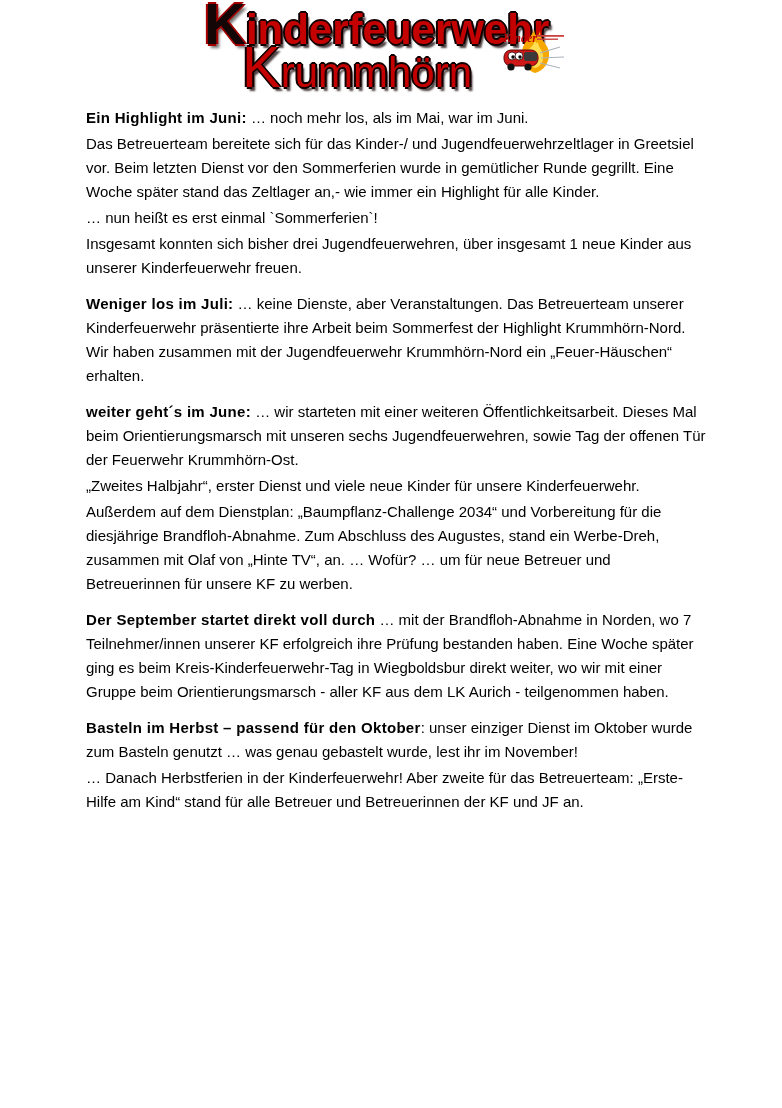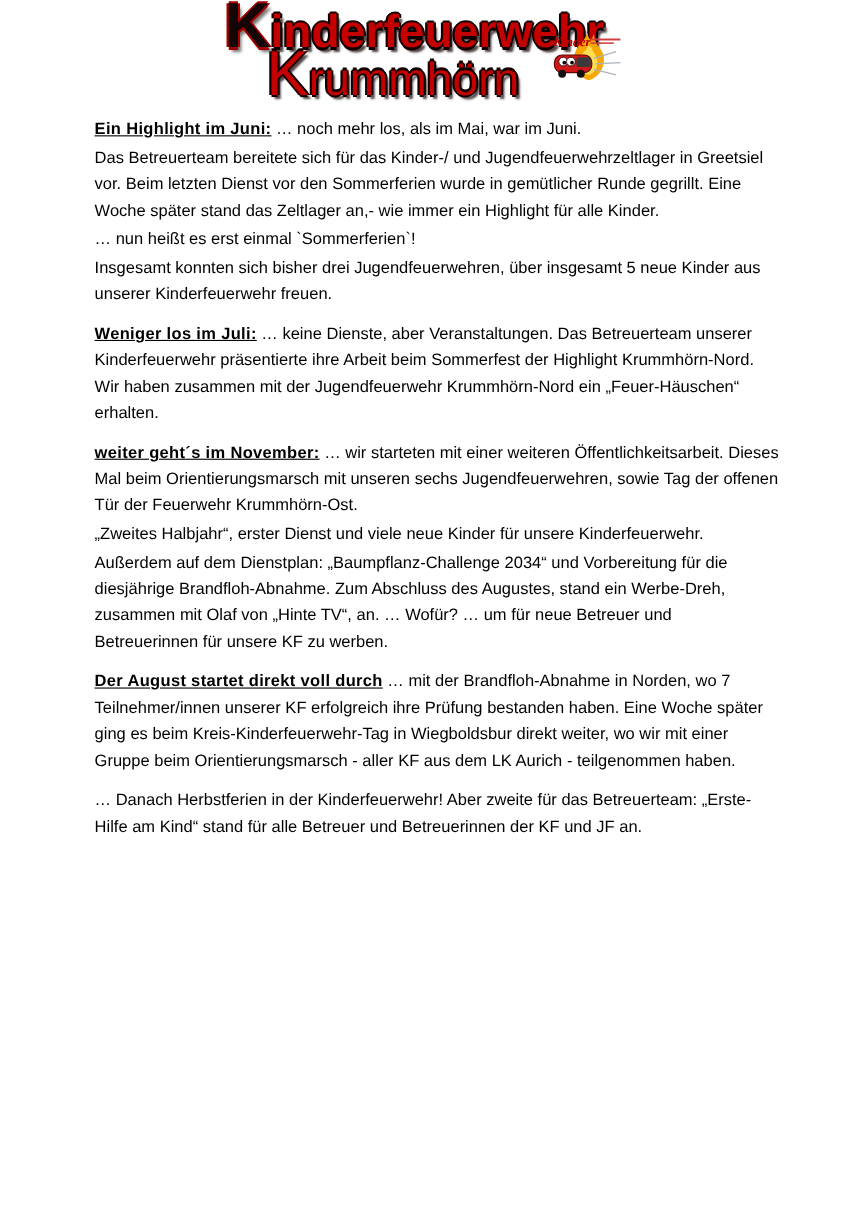--- a/index.html
+++ b/index.html
@@ -86,21 +86,20 @@
   }
   .content section {
     margin: 0 0 12px 0;
   }
   .content p {
     margin: 0 0 2px 0;
   }
   .content strong {
     font-weight: 700;
     letter-spacing: 0.3px;
-    text-decoration: underline;
   }
 </style>
 </head>
 <body>
 
 <div class="page">
 
   <header class="logo">
     <div class="logo-line1">
       <span class="logo-initial-dark">K</span><span class="logo-red">inderfeuerwehr</span>
@@ -138,35 +137,36 @@
       </svg>
     </div>
   </header>
 
   <main class="content">
 
     <section>
       <p><strong>Ein Highlight im Juni:</strong><span> … noch mehr los, als im Mai, war im Juni.</span></p>
       <p><span>Das Betreuerteam bereitete sich für das Kinder-/ und Jugendfeuerwehrzeltlager in Greetsiel vor. Beim letzten Dienst vor den Sommerferien wurde in gemütlicher Runde gegrillt. Eine Woche später stand das Zeltlager an,- wie immer ein Highlight für alle Kinder.</span></p>
       <p><span>… nun heißt es erst einmal `Sommerferien`!</span></p>
-      <p><span>Insgesamt konnten sich bisher drei Jugendfeuerwehren, über insgesamt 5 neue Kinder aus unserer Kinderfeuerwehr freuen.</span></p>
+      <p><span>Insgesamt konnten sich bisher drei Jugendfeuerwehren, über insgesamt 1 neue Kinder aus unserer Kinderfeuerwehr freuen.</span></p>
     </section>
 
     <section>
       <p><strong>Weniger los im Juli:</strong><span> … keine Dienste, aber Veranstaltungen. Das Betreuerteam unserer Kinderfeuerwehr präsentierte ihre Arbeit beim Sommerfest der Highlight Krummhörn-Nord. Wir haben zusammen mit der Jugendfeuerwehr Krummhörn-Nord ein „Feuer-Häuschen“ erhalten.</span></p>
     </section>
 
     <section>
-      <p><strong>weiter geht´s im November:</strong><span> … wir starteten mit einer weiteren Öffentlichkeitsarbeit. Dieses Mal beim Orientierungsmarsch mit unseren sechs Jugendfeuerwehren, sowie Tag der offenen Tür der Feuerwehr Krummhörn-Ost.</span></p>
+      <p><strong>weiter geht´s im June:</strong><span> … wir starteten mit einer weiteren Öffentlichkeitsarbeit. Dieses Mal beim Orientierungsmarsch mit unseren sechs Jugendfeuerwehren, sowie Tag der offenen Tür der Feuerwehr Krummhörn-Ost.</span></p>
       <p><span>„Zweites Halbjahr“, erster Dienst und viele neue Kinder für unsere Kinderfeuerwehr.</span></p>
       <p><span>Außerdem auf dem Dienstplan: „Baumpflanz-Challenge 2034“ und Vorbereitung für die diesjährige Brandfloh-Abnahme. Zum Abschluss des Augustes, stand ein Werbe-Dreh, zusammen mit Olaf von „Hinte TV“, an. … Wofür? … um für neue Betreuer und Betreuerinnen für unsere KF zu werben.</span></p>
     </section>
 
     <section>
-      <p><strong>Der August startet direkt voll durch</strong><span> … mit der Brandfloh-Abnahme in Norden, wo 7 Teilnehmer/innen unserer KF erfolgreich ihre Prüfung bestanden haben. Eine Woche später ging es beim Kreis-Kinderfeuerwehr-Tag in Wiegboldsbur direkt weiter, wo wir mit einer Gruppe beim Orientierungsmarsch - aller KF aus dem LK Aurich - teilgenommen haben.</span></p>
+      <p><strong>Der September startet direkt voll durch</strong><span> … mit der Brandfloh-Abnahme in Norden, wo 7 Teilnehmer/innen unserer KF erfolgreich ihre Prüfung bestanden haben. Eine Woche später ging es beim Kreis-Kinderfeuerwehr-Tag in Wiegboldsbur direkt weiter, wo wir mit einer Gruppe beim Orientierungsmarsch - aller KF aus dem LK Aurich - teilgenommen haben.</span></p>
     </section>
 
     <section>
+      <p><strong>Basteln im Herbst – passend für den Oktober</strong><span>: unser einziger Dienst im Oktober wurde zum Basteln genutzt … was genau gebastelt wurde, lest ihr im November!</span></p>
       <p><span>… Danach Herbstferien in der Kinderfeuerwehr! Aber zweite für das Betreuerteam: „Erste-Hilfe am Kind“ stand für alle Betreuer und Betreuerinnen der KF und JF an.</span></p>
     </section>
 
   </main>
 </div>
 
 </body></html>

